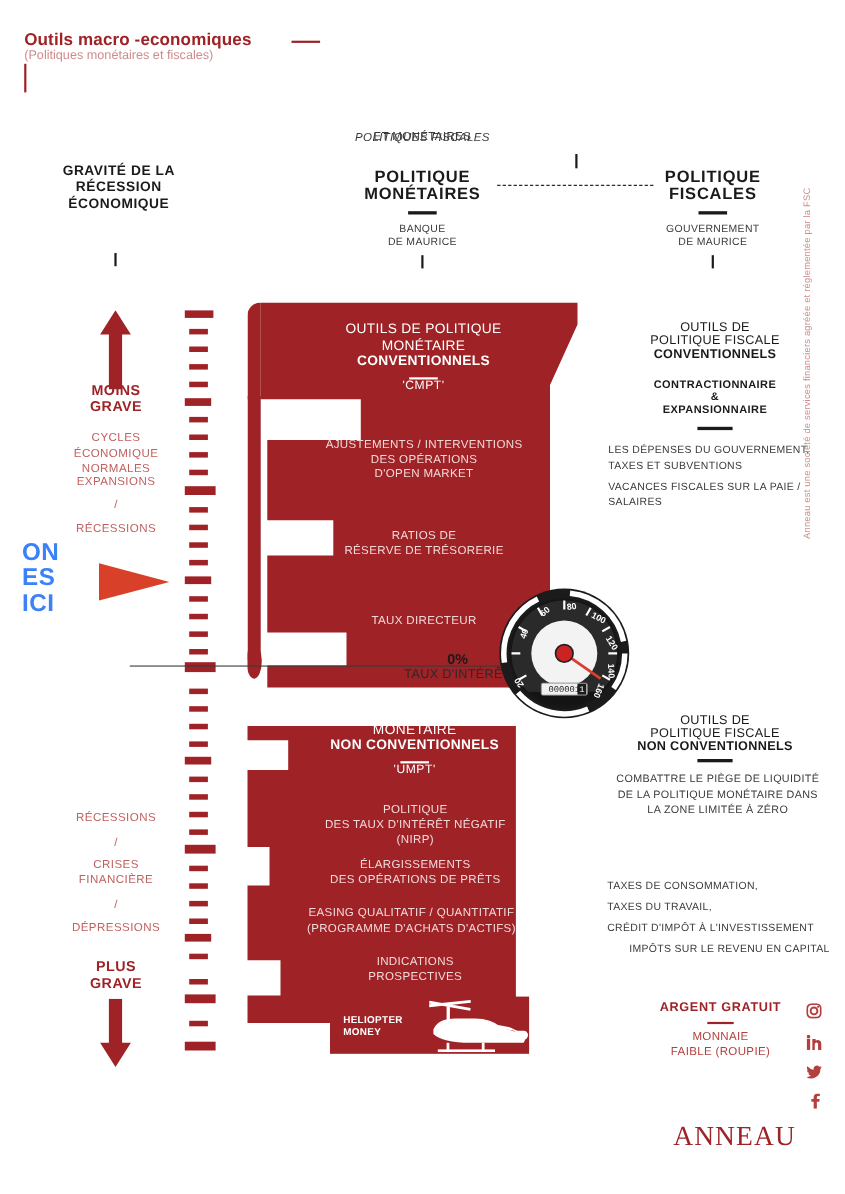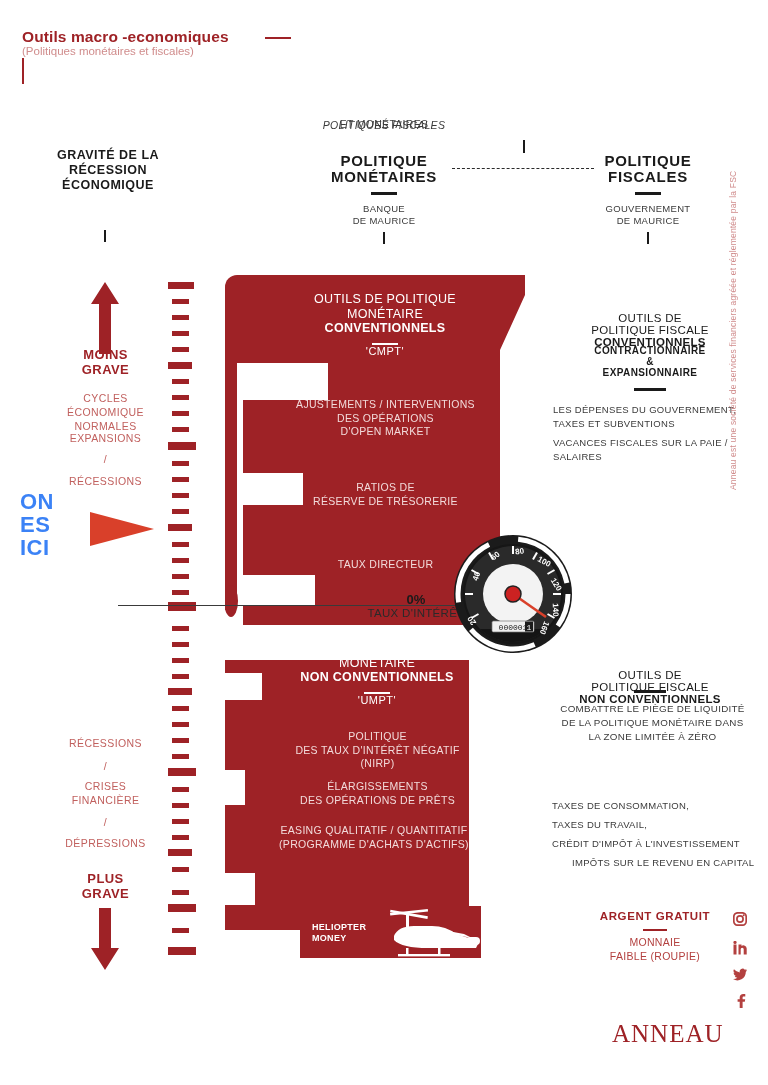--- a/index.html
+++ b/index.html
@@ -92,21 +92,21 @@
   }
   #zero-lbl {
     left: 336px; top: 592px; width: 160px; text-align: center;
   }
   #zero-lbl .pct { font-size: 13px; font-weight: bold; color:#1A1A1A; }
   #zero-lbl .sub { font-size: 11.5px; color:#2A2A2A; letter-spacing:.3px; }
 
   
   .fisc-head {
     font-size: 11.5px; color: #1A1A1A; text-align: center;
-    line-height: 1.25; letter-spacing: .3px; margin-top: 20px;
+    line-height: 1.25; letter-spacing: .3px;
   }
   .fisc-sub {
     font-size: 10px; color: #1A1A1A; text-align: center;
     font-weight: bold; line-height: 1.3; letter-spacing: .4px;
   }
   .fisc-body {
     font-size: 9.5px; color: #3A3A3A; line-height: 1.45; letter-spacing: .3px;
   }
   .drule { width: 32px; height: 2.5px; background:#1A1A1A; margin: 6px auto; }
 
@@ -342,20 +342,22 @@
   <div class="abs wrule" style="left:364px;top:687px;"></div>
   <div class="abs tool-code" style="left:242px;top:694px;width:270px;text-align:center;">'UMPT'</div>
 
   <div class="abs tool-item" style="left:245px;top:730px;width:265px;white-space:pre-line;">POLITIQUE
 DES TAUX D'INTÉRÊT NÉGATIF
 (NIRP)</div>
   <div class="abs tool-item" style="left:245px;top:780px;width:265px;white-space:pre-line;">ÉLARGISSEMENTS
 DES OPÉRATIONS DE PRÊTS</div>
   <div class="abs tool-item" style="left:240px;top:824px;width:268px;white-space:pre-line;text-align:center;">EASING QUALITATIF / QUANTITATIF
 (PROGRAMME D'ACHATS D'ACTIFS)</div>
+  <div class="abs tool-item" style="left:245px;top:868px;width:265px;white-space:pre-line;">INDICATIONS
+PROSPECTIVES</div>
 
   <div class="abs" style="left:300px;top:906px;width:181px;height:52px;background:#9E2226;"></div>
   <div class="abs" style="left:312px;top:922px;font-size:9px;font-weight:bold;color:#fff;line-height:1.25;letter-spacing:.3px;">
     <div>HELIOPTER</div>
     <div>MONEY</div>
   </div>
   <svg class="abs" style="left:388px;top:908px;" width="95" height="50">
     <g fill="#ffffff">
       <rect x="18" y="7" width="3" height="14"></rect>
       <rect x="2" y="3" width="38" height="2.6" transform="rotate(-6 21 4)"></rect>

